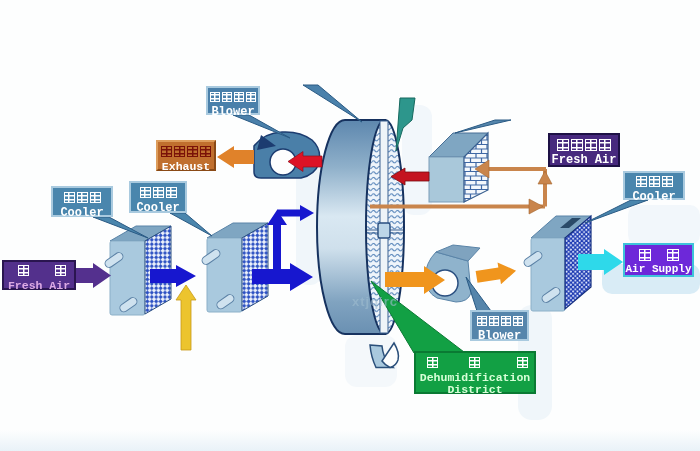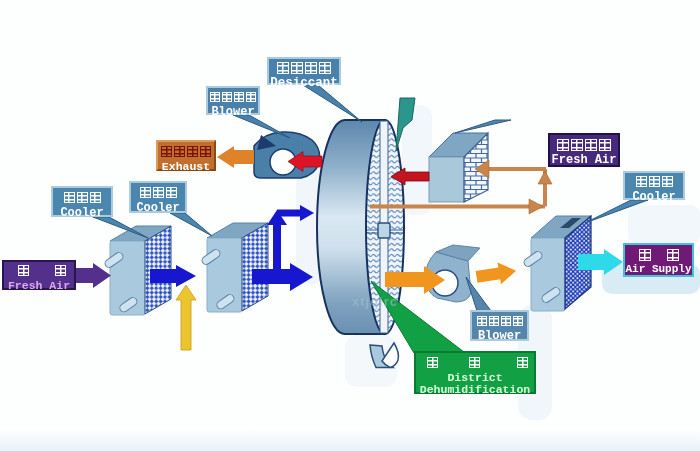--- a/index.html
+++ b/index.html
@@ -144,44 +144,40 @@
 <path d="M631,200 L648,200 L585,223 Z" fill="#4a86ad" stroke="#2a5a84" stroke-width="1"></path>
 <path d="M93,217 L109,217 L148,238 Z" fill="#4a86ad" stroke="#2a5a84" stroke-width="1"></path>
 <path d="M170,213 L185,213 L212,236 Z" fill="#4a86ad" stroke="#2a5a84" stroke-width="1"></path>
 <path d="M233,115 L249,115 L290,138 Z" fill="#4a80aa" stroke="#2a5a84" stroke-width="1"></path>
 <path d="M477,311 L491,311 L466,277 Z" fill="#5585ab" stroke="#2a5a84" stroke-width="1"></path>
 <path d="M371,281 L464,352 L414,353 Z" fill="#12a044" stroke="#0a7a33" stroke-width="1"></path>
 
 <text x="352" y="306" font-size="13" fill-opacity="0.6" fill="#9fbccf" font-family="Liberation Sans, sans-serif" font-weight="bold" letter-spacing="1">xtjqirc</text>
 </svg>
 
-<div class="box" style="left:267px;top:57px;width:74px;height:28px;background:#4a81ab;border:2px solid #a9cadf;color:#fff;">
- <span class="row" style="margin-top:1px;"><span class="cjk" style="width:12px;height:12px;"></span><span class="cjk" style="width:12px;height:12px;"></span><span class="cjk" style="width:12px;height:12px;"></span><span class="cjk" style="width:12px;height:12px;"></span></span>
- <span class="en" style="font-size:12.5px;">Desiccant</span>
-</div>
 <div class="box" style="left:548px;top:133px;width:72px;height:34px;background:#47297e;border:2px solid #1d1145;color:#fff;">
  <span class="row" style="margin-top:2px;"><span class="cjk" style="width:12px;height:12px;"></span><span class="cjk" style="width:12px;height:12px;"></span><span class="cjk" style="width:12px;height:12px;"></span><span class="cjk" style="width:12px;height:12px;"></span></span>
  <span class="en" style="font-size:12px;">Fresh Air</span>
 </div>
 <div class="box" style="left:623px;top:171px;width:62px;height:29px;background:#4a86ad;border:2px solid #a9cadf;color:#fff;">
  <span class="row" style="margin-top:1px;"><span class="cjk" style="width:11px;height:11px;"></span><span class="cjk" style="width:11px;height:11px;"></span><span class="cjk" style="width:11px;height:11px;"></span></span>
  <span class="en" style="font-size:12px;">Cooler</span>
 </div>
-<div class="box" style="left:623px;top:243px;width:71px;height:34px;background:#701a75;border:2px solid #3ec3da;color:#fff;">
+<div class="box" style="left:623px;top:243px;width:71px;height:34px;background:#6d28d9;border:2px solid #3ec3da;color:#fff;">
  <span class="row" style="margin-top:2px;"><span class="cjk" style="width:12px;height:12px;margin-right:8px;"></span><span class="cjk" style="width:12px;height:12px;margin-left:8px;"></span></span>
  <span class="en" style="font-size:11px;">Air Supply</span>
 </div>
 <div class="box" style="left:470px;top:310px;width:59px;height:31px;background:#5585ab;border:2px solid #a9cadf;color:#fff;">
  <span class="row" style="margin-top:1px;"><span class="cjk" style="width:10px;height:10px;"></span><span class="cjk" style="width:10px;height:10px;"></span><span class="cjk" style="width:10px;height:10px;"></span><span class="cjk" style="width:10px;height:10px;"></span></span>
  <span class="en" style="font-size:12px;">Blower</span>
 </div>
 <div class="box" style="left:414px;top:351px;width:122px;height:43px;background:#12a044;border:2px solid #0a7a33;color:#fff;">
  <span class="row" style="margin-top:2px;text-align:left;padding-left:10px;"><span class="cjk" style="width:11px;height:11px;"></span><span class="cjk" style="width:11px;height:11px;margin-left:30px;"></span><span class="cjk" style="width:11px;height:11px;margin-left:36px;"></span></span>
+ <span class="en" style="font-size:11.5px;color:#d8ffd8;">Dehumidification</span>
  <span class="en" style="font-size:11.5px;color:#d8ffd8;">District</span>
- <span class="en" style="font-size:11.5px;color:#d8ffd8;">Dehumidification</span>
 </div>
 <div class="box" style="left:206px;top:86px;width:54px;height:29px;background:#4a80aa;border:2px solid #a9cadf;color:#fff;">
  <span class="row" style="margin-top:1px;"><span class="cjk" style="width:10px;height:10px;"></span><span class="cjk" style="width:10px;height:10px;"></span><span class="cjk" style="width:10px;height:10px;"></span><span class="cjk" style="width:10px;height:10px;"></span></span>
  <span class="en" style="font-size:12px;">Blower</span>
 </div>
 <div class="box" style="left:156px;top:140px;width:60px;height:31px;background:#c06f2e;border-top:2px solid #dd9d5c;border-left:2px solid #dd9d5c;border-bottom:2px solid #8a4a16;border-right:2px solid #8a4a16;color:#fff;">
  <span class="row" style="margin-top:2px;color:#7a1208;"><span class="cjk" style="width:11px;height:11px;"></span><span class="cjk" style="width:11px;height:11px;"></span><span class="cjk" style="width:11px;height:11px;"></span><span class="cjk" style="width:11px;height:11px;"></span></span>
  <span class="en" style="font-size:11.5px;">Exhaust</span>
 </div>
 <div class="box" style="left:51px;top:186px;width:62px;height:31px;background:#4a86ad;border:2px solid #a9cadf;color:#fff;">

